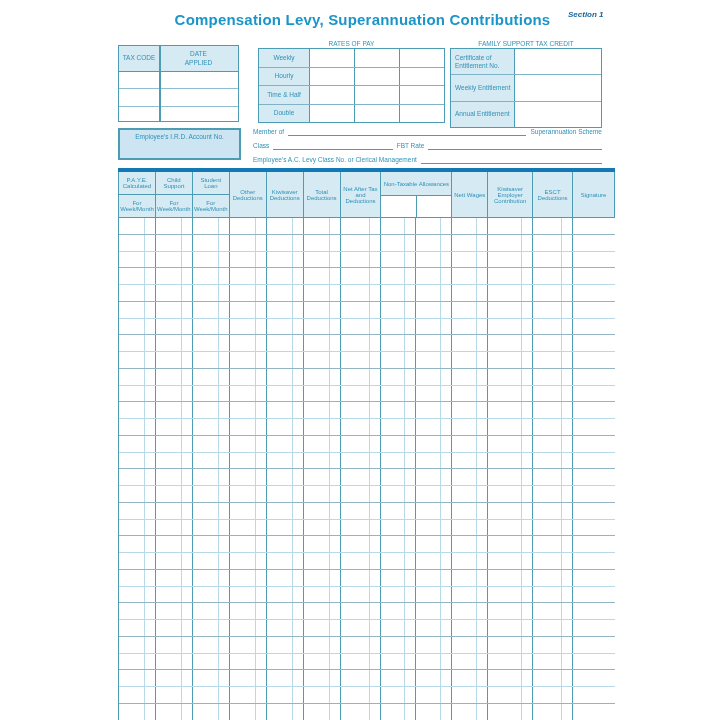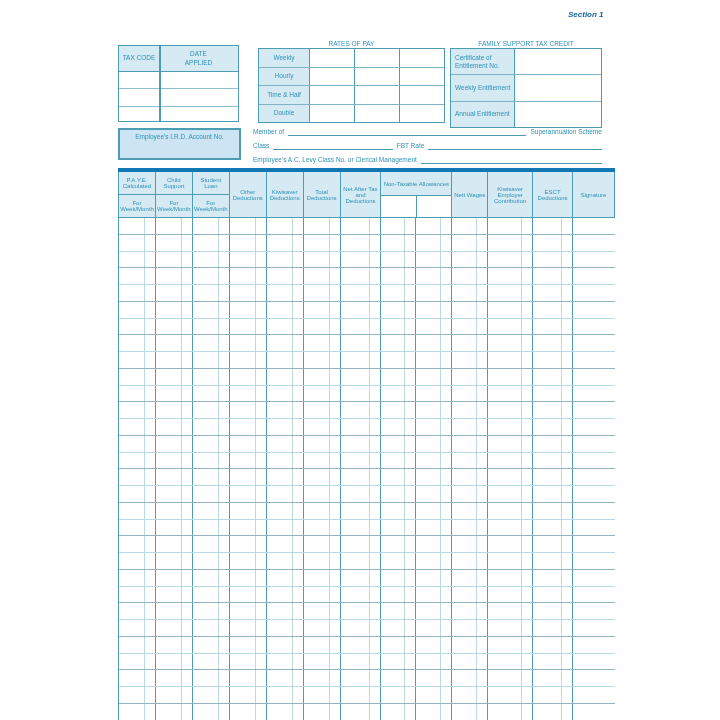--- a/index.html
+++ b/index.html
@@ -81,20 +81,21 @@
   .brow.alt{border-bottom-color:#b7d9e8;}
   .bcell{box-sizing:border-box;border-right:1px solid #4c9cb4;position:relative;}
   .bcell.sig{border-right:none;}
   .bcell .cents{position:absolute;right:10px;top:0;bottom:0;width:1px;background:#b7d9e8;}
 </style>
 </head>
 <body>
 
 <div class="sheet">
 
+  <div class="title">Compensation Levy, Superannuation Contributions</div>
   <div class="section">Section 1</div>
 
   <div class="tax-table">
     <div class="tax-vline"></div>
     <div class="tax-head tiny">
       <div class="tax-c1">TAX CODE</div>
       <div class="tax-c2">
           <span>DATE APPLIED</span>
         </div>
     </div>

